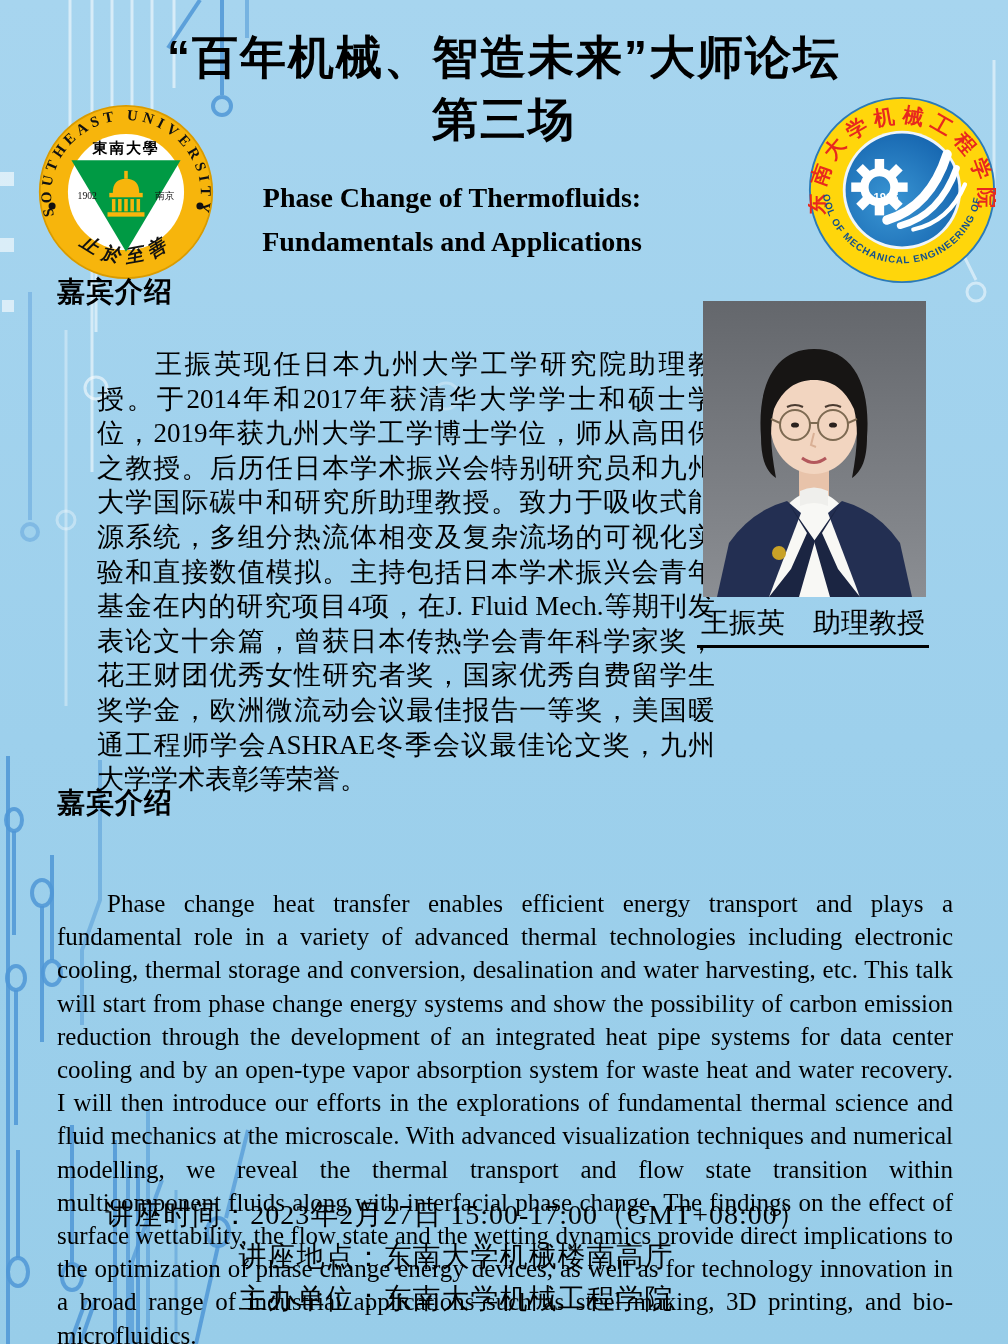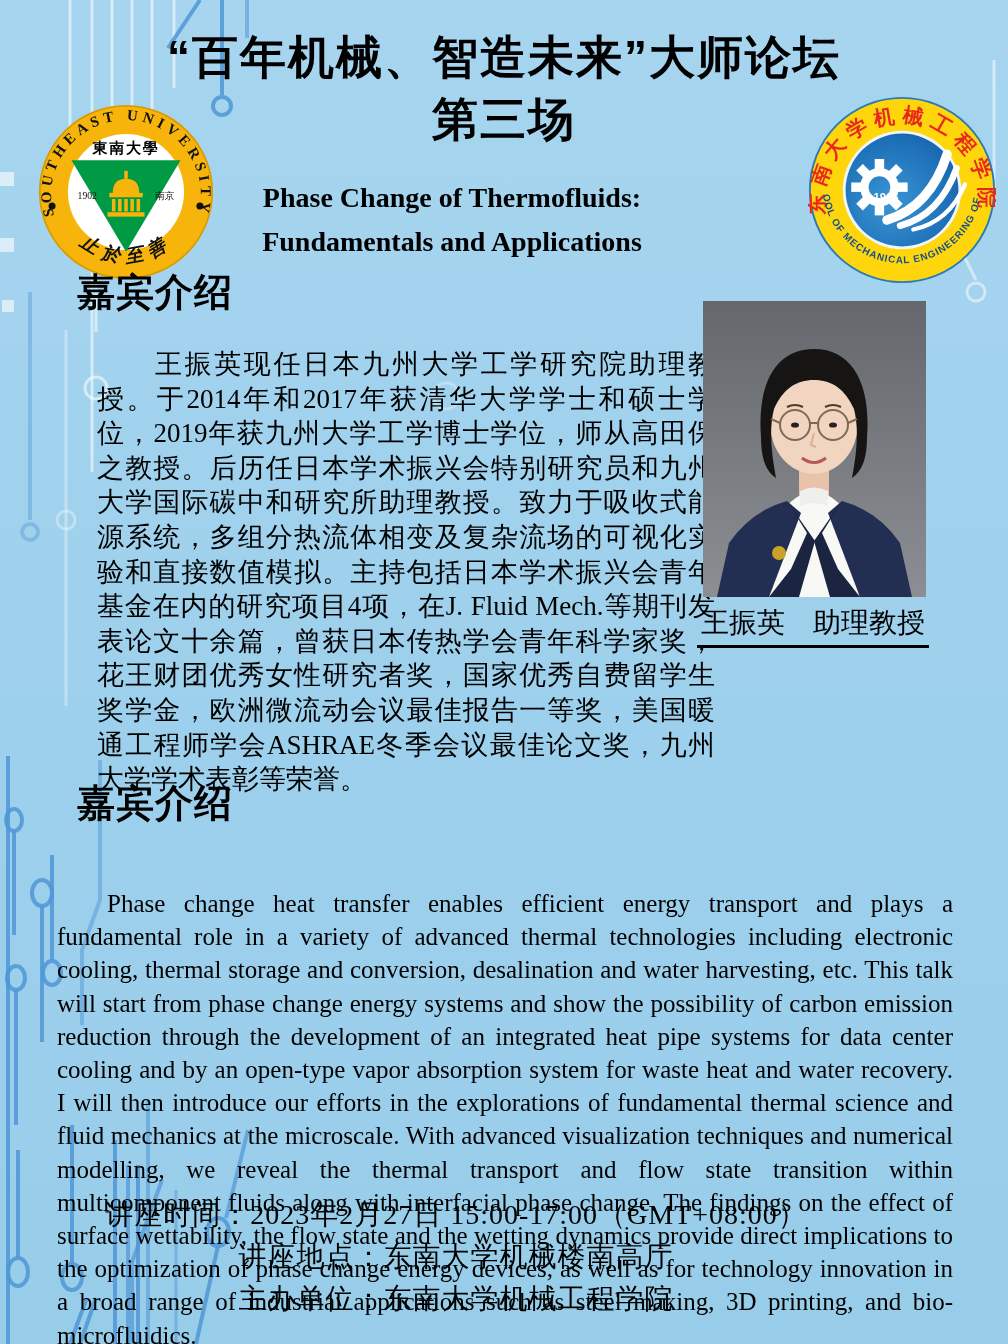--- a/index.html
+++ b/index.html
@@ -18,21 +18,21 @@
     position:absolute;left:0;top:160px;width:904px;text-align:center;
     font-family:"Liberation Serif", serif;font-weight:bold;
     font-size:28px;line-height:44px;margin-top:16px;
   }
   .logo{position:absolute;}
   .logo-seu{left:38px;top:104px;width:176px;height:176px;}
   .logo-sme{left:808px;top:96px;width:188px;height:188px;}
   .section-heading{
     position:absolute;left:57px;
     font-family:"Liberation Sans", sans-serif;font-weight:bold;
-    font-size:38px;line-height:40px;letter-spacing:1px;margin-left:20px;
+    font-size:28px;line-height:40px;letter-spacing:1px;
   }
   .heading-guest{top:272px;}
   .heading-abstract{top:783px;}
   .bio{
     position:absolute;left:57px;top:347px;width:618px;
     font-size:27px;line-height:34.6px;text-align:justify;text-justify:inter-ideograph;
     text-indent:58px;
     margin-left:40px;
   }
   .photo{position:absolute;left:703px;top:301px;width:223px;height:296px;}

